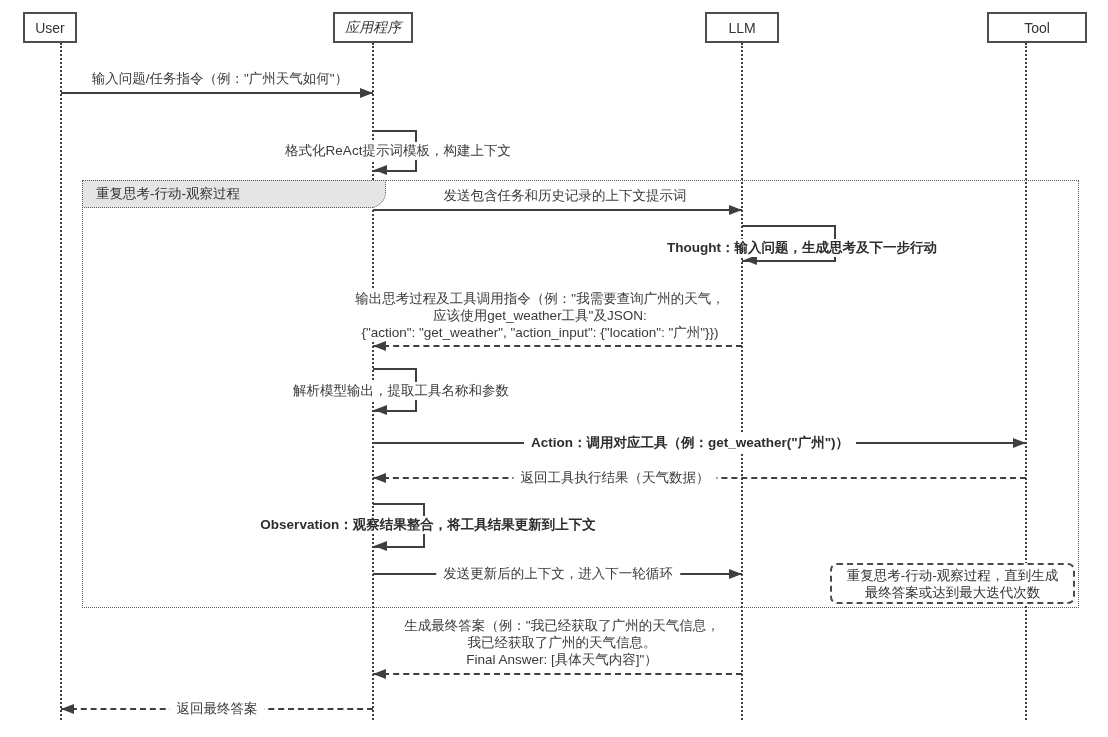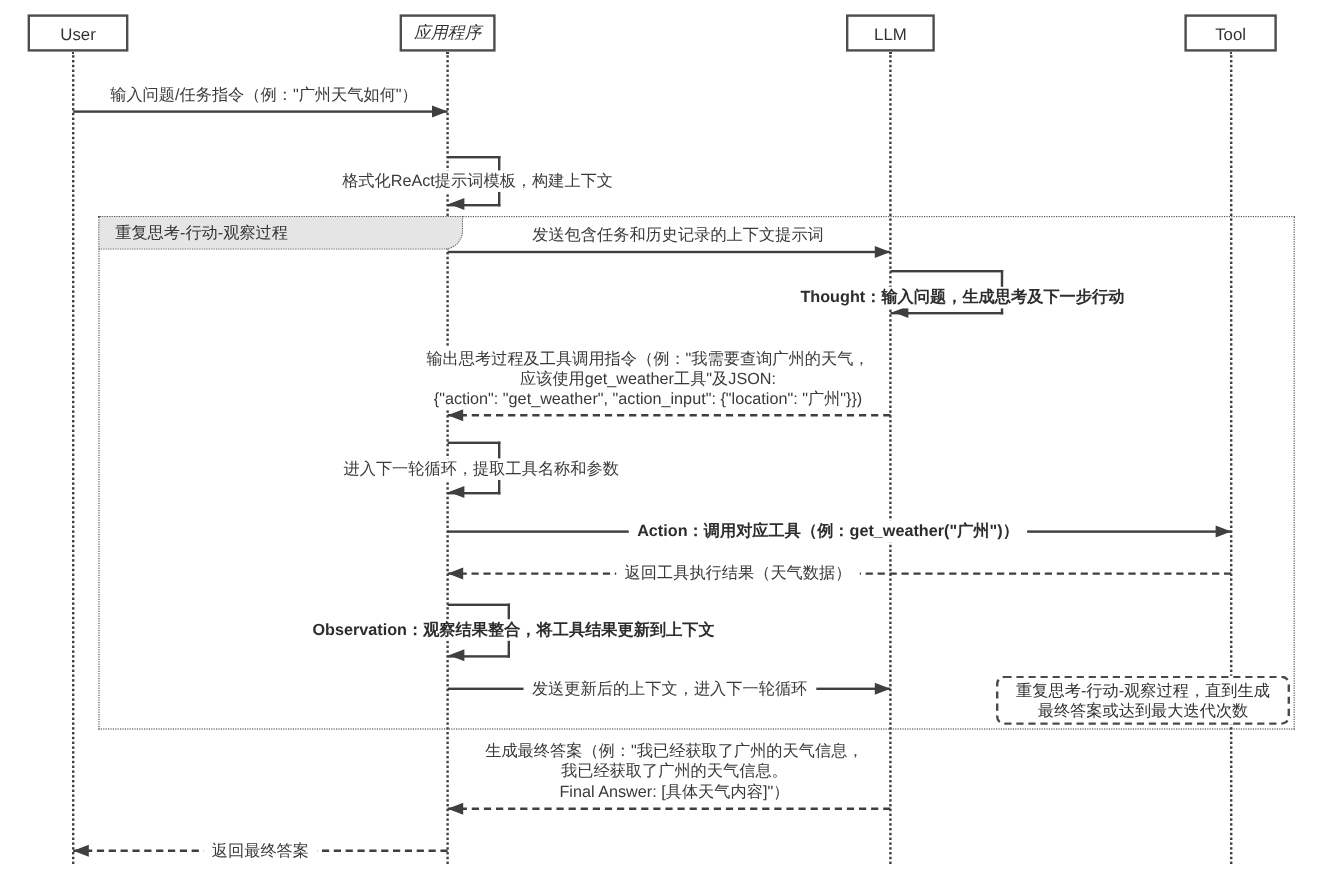--- a/index.html
+++ b/index.html
@@ -64,30 +64,30 @@
   <div class="lifeline" style="left:60px;"></div>
   <div class="lifeline" style="left:372px;"></div>
   <div class="lifeline" style="left:741px;"></div>
   <div class="lifeline" style="left:1025px;"></div>
 
   <div class="loop-frame"></div>
   <div class="loop-title">
     <span>重复思考-行动-观察过程</span>
   </div>
 
-  <div class="actor" style="left:23px;width:84px;align-items:center;">
+  <div class="actor" style="left:23px;width:54px;align-items:center;">
       <span>User</span>
     </div>
   <div class="actor" style="left:333px;width:80px;font-style:italic;">
       <span>应用程序</span>
     </div>
   <div class="actor" style="left:705px;width:74px;">
       <span>LLM</span>
     </div>
-  <div class="actor" style="left:987px;width:77px;">
+  <div class="actor" style="left:987px;width:100px;">
       <span>Tool</span>
     </div>
 
   <div class="lbl" style="left:220px;top:70px;">输入问题/任务指令（例："广州天气如何"）</div>
   <div class="line" style="left:61px;top:92px;width:312px;"></div>
   <div class="ah r" style="left:360px;top:88px;"></div>
 
   <div class="selfmsg" style="left:373px;top:130px;width:44px;height:42px;"></div>
   <div class="ah l" style="left:374px;top:165px;"></div>
   <div class="lbl" style="left:565px;top:187px;">发送包含任务和历史记录的上下文提示词</div>
@@ -103,21 +103,21 @@
   <div class="mblock" style="left:540px;top:290px;">
     <span>输出思考过程及工具调用指令（例："我需要查询广州的天气，</span>
     <span>应该使用get_weather工具"及JSON:</span>
     <span>{"action": "get_weather", "action_input": {"location": "广州"}})</span>
   </div>
   <div class="line dash" style="left:373px;top:345px;width:369px;"></div>
   <div class="ah l" style="left:373px;top:341px;"></div>
 
   <div class="selfmsg" style="left:373px;top:368px;width:44px;height:44px;"></div>
   <div class="ah l" style="left:374px;top:405px;"></div>
-  <div class="lbl over" style="left:401px;top:391px;">进入下一轮循环，提取工具名称和参数</div>
+  <div class="lbl over" style="left:401px;top:391px;">解析模型输出，提取工具名称和参数</div>
 
   <div class="line" style="left:373px;top:442px;width:653px;"></div>
   <div class="ah r" style="left:1013px;top:438px;"></div>
   <div class="lbl inline bold" style="left:690px;top:443px;">Action：调用对应工具（例：get_weather("广州")）</div>
 
   <div class="line dash" style="left:373px;top:477px;width:653px;"></div>
   <div class="ah l" style="left:373px;top:473px;"></div>
   <div class="lbl inline" style="left:615px;top:478px;">返回工具执行结果（天气数据）</div>
 
   <div class="selfmsg" style="left:373px;top:503px;width:52px;height:45px;"></div>

